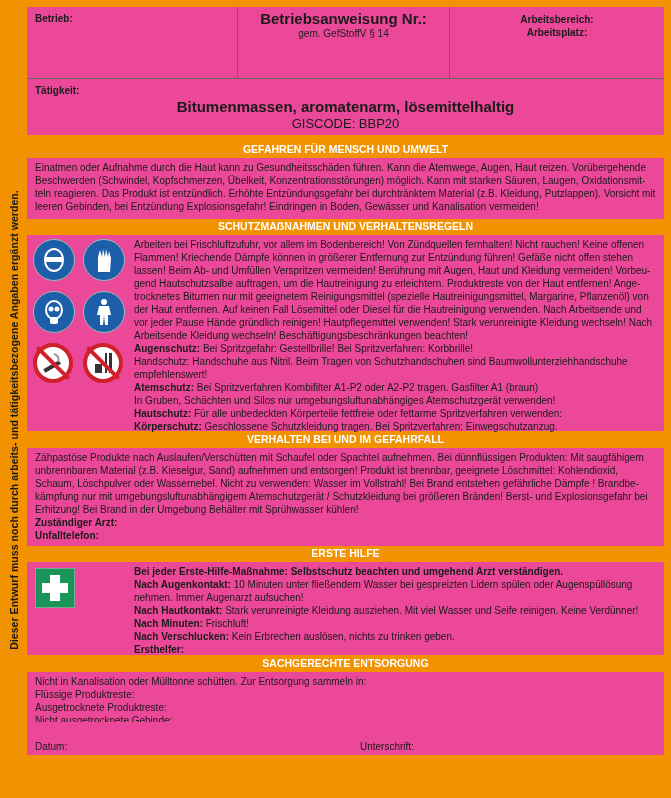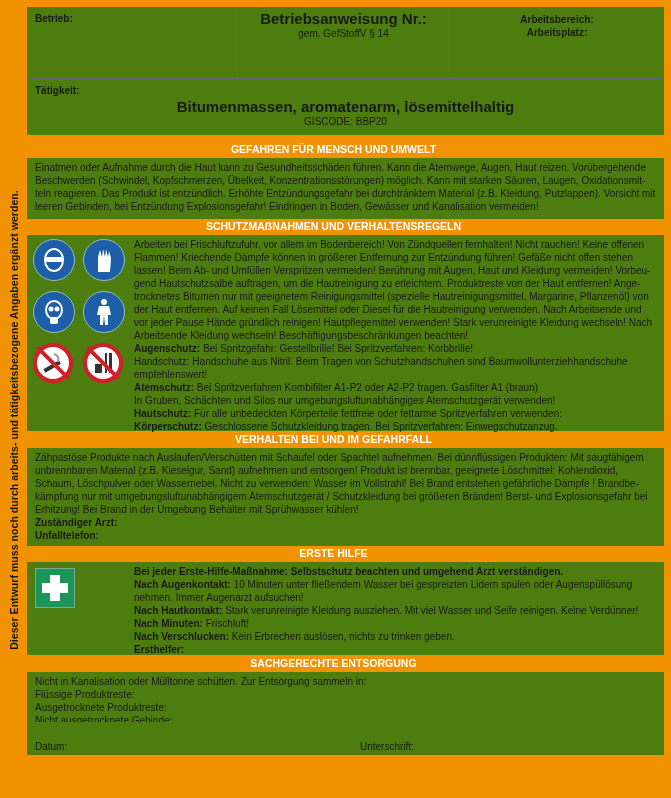--- a/index.html
+++ b/index.html
@@ -8,35 +8,35 @@
     font-family: "Liberation Sans", sans-serif; color: #1a1a1a;
   }
   .side-text {
     position: absolute; left: 0; top: 0; width: 27px; height: 798px;
   }
   .side-text span {
     position: absolute; left: 14px; top: 420px;
     transform: translate(-50%, -50%) rotate(-90deg);
     white-space: nowrap; font-size: 10.5px; font-weight: bold; color: #1a1a1a; letter-spacing: 0.05px;
   }
-  .box { position: absolute; left: 27px; width: 637px; background: #4d7c0f; }
+  .box { position: absolute; left: 27px; width: 637px; background: #ec4899; }
   .header-box { top: 7px; height: 128px; }
   .hdr-row { display: flex; height: 71px; border-bottom: 1px solid #666; }
   .hdr-cell { box-sizing: border-box; padding: 6px 8px; font-size: 10px; font-weight: bold; }
   .hdr-cell.c1 { width: 211px; border-right: 1px solid #666; }
   .hdr-cell.c2 { width: 212px; border-right: 1px solid #666; text-align: center; padding-top: 3px; }
   .hdr-cell.c3 { flex: 1; line-height: 13px; text-align: center; }
   .c2 .title { font-size: 15px; font-weight: bold; display: block; }
   .c2 .sub { font-size: 10px; font-weight: normal; display: block; margin-top: 1px; }
   .task-row { position: relative; height: 56px; }
   .task-label { position: absolute; left: 8px; top: 6px; font-size: 10px; font-weight: bold; }
   .task-title { position: absolute; left: 0; right: 0; top: 19px; text-align: center; font-size: 15px; font-weight: bold; }
-  .task-sub { position: absolute; left: 0; right: 0; top: 37px; text-align: center; font-size: 10px; }
+  .task-sub { position: absolute; left: 0; right: 0; top: 37px; text-align: center; font-size: 13px; }
   .sec-bar {
-    position: absolute; left: 15px; width: 637px; height: 15px; text-align: center;
+    position: absolute; left: 27px; width: 637px; height: 15px; text-align: center;
     color: #fff; font-weight: bold; font-size: 10.5px; line-height: 15px;
   }
   .sec-body { font-size: 10px; line-height: 13px; padding: 3px 8px; box-sizing: border-box; }
   .sec-body p { margin: 0; }
   b { font-weight: bold; }
   .icons { position: absolute; left: 6px; top: 4px; width: 100px; }
   .icon-grid { display: grid; grid-template-columns: 50px 50px; row-gap: 10px; }
   .sign { width: 40px; height: 40px; border-radius: 50%; display: flex; align-items: center; justify-content: center; }
   .sign.blue { background: #1d5ea8; border: 1px solid #9bb; }
   .sign.prohib { background: #fff; border: 4px solid #d0202a; box-sizing: border-box; position: relative; }

